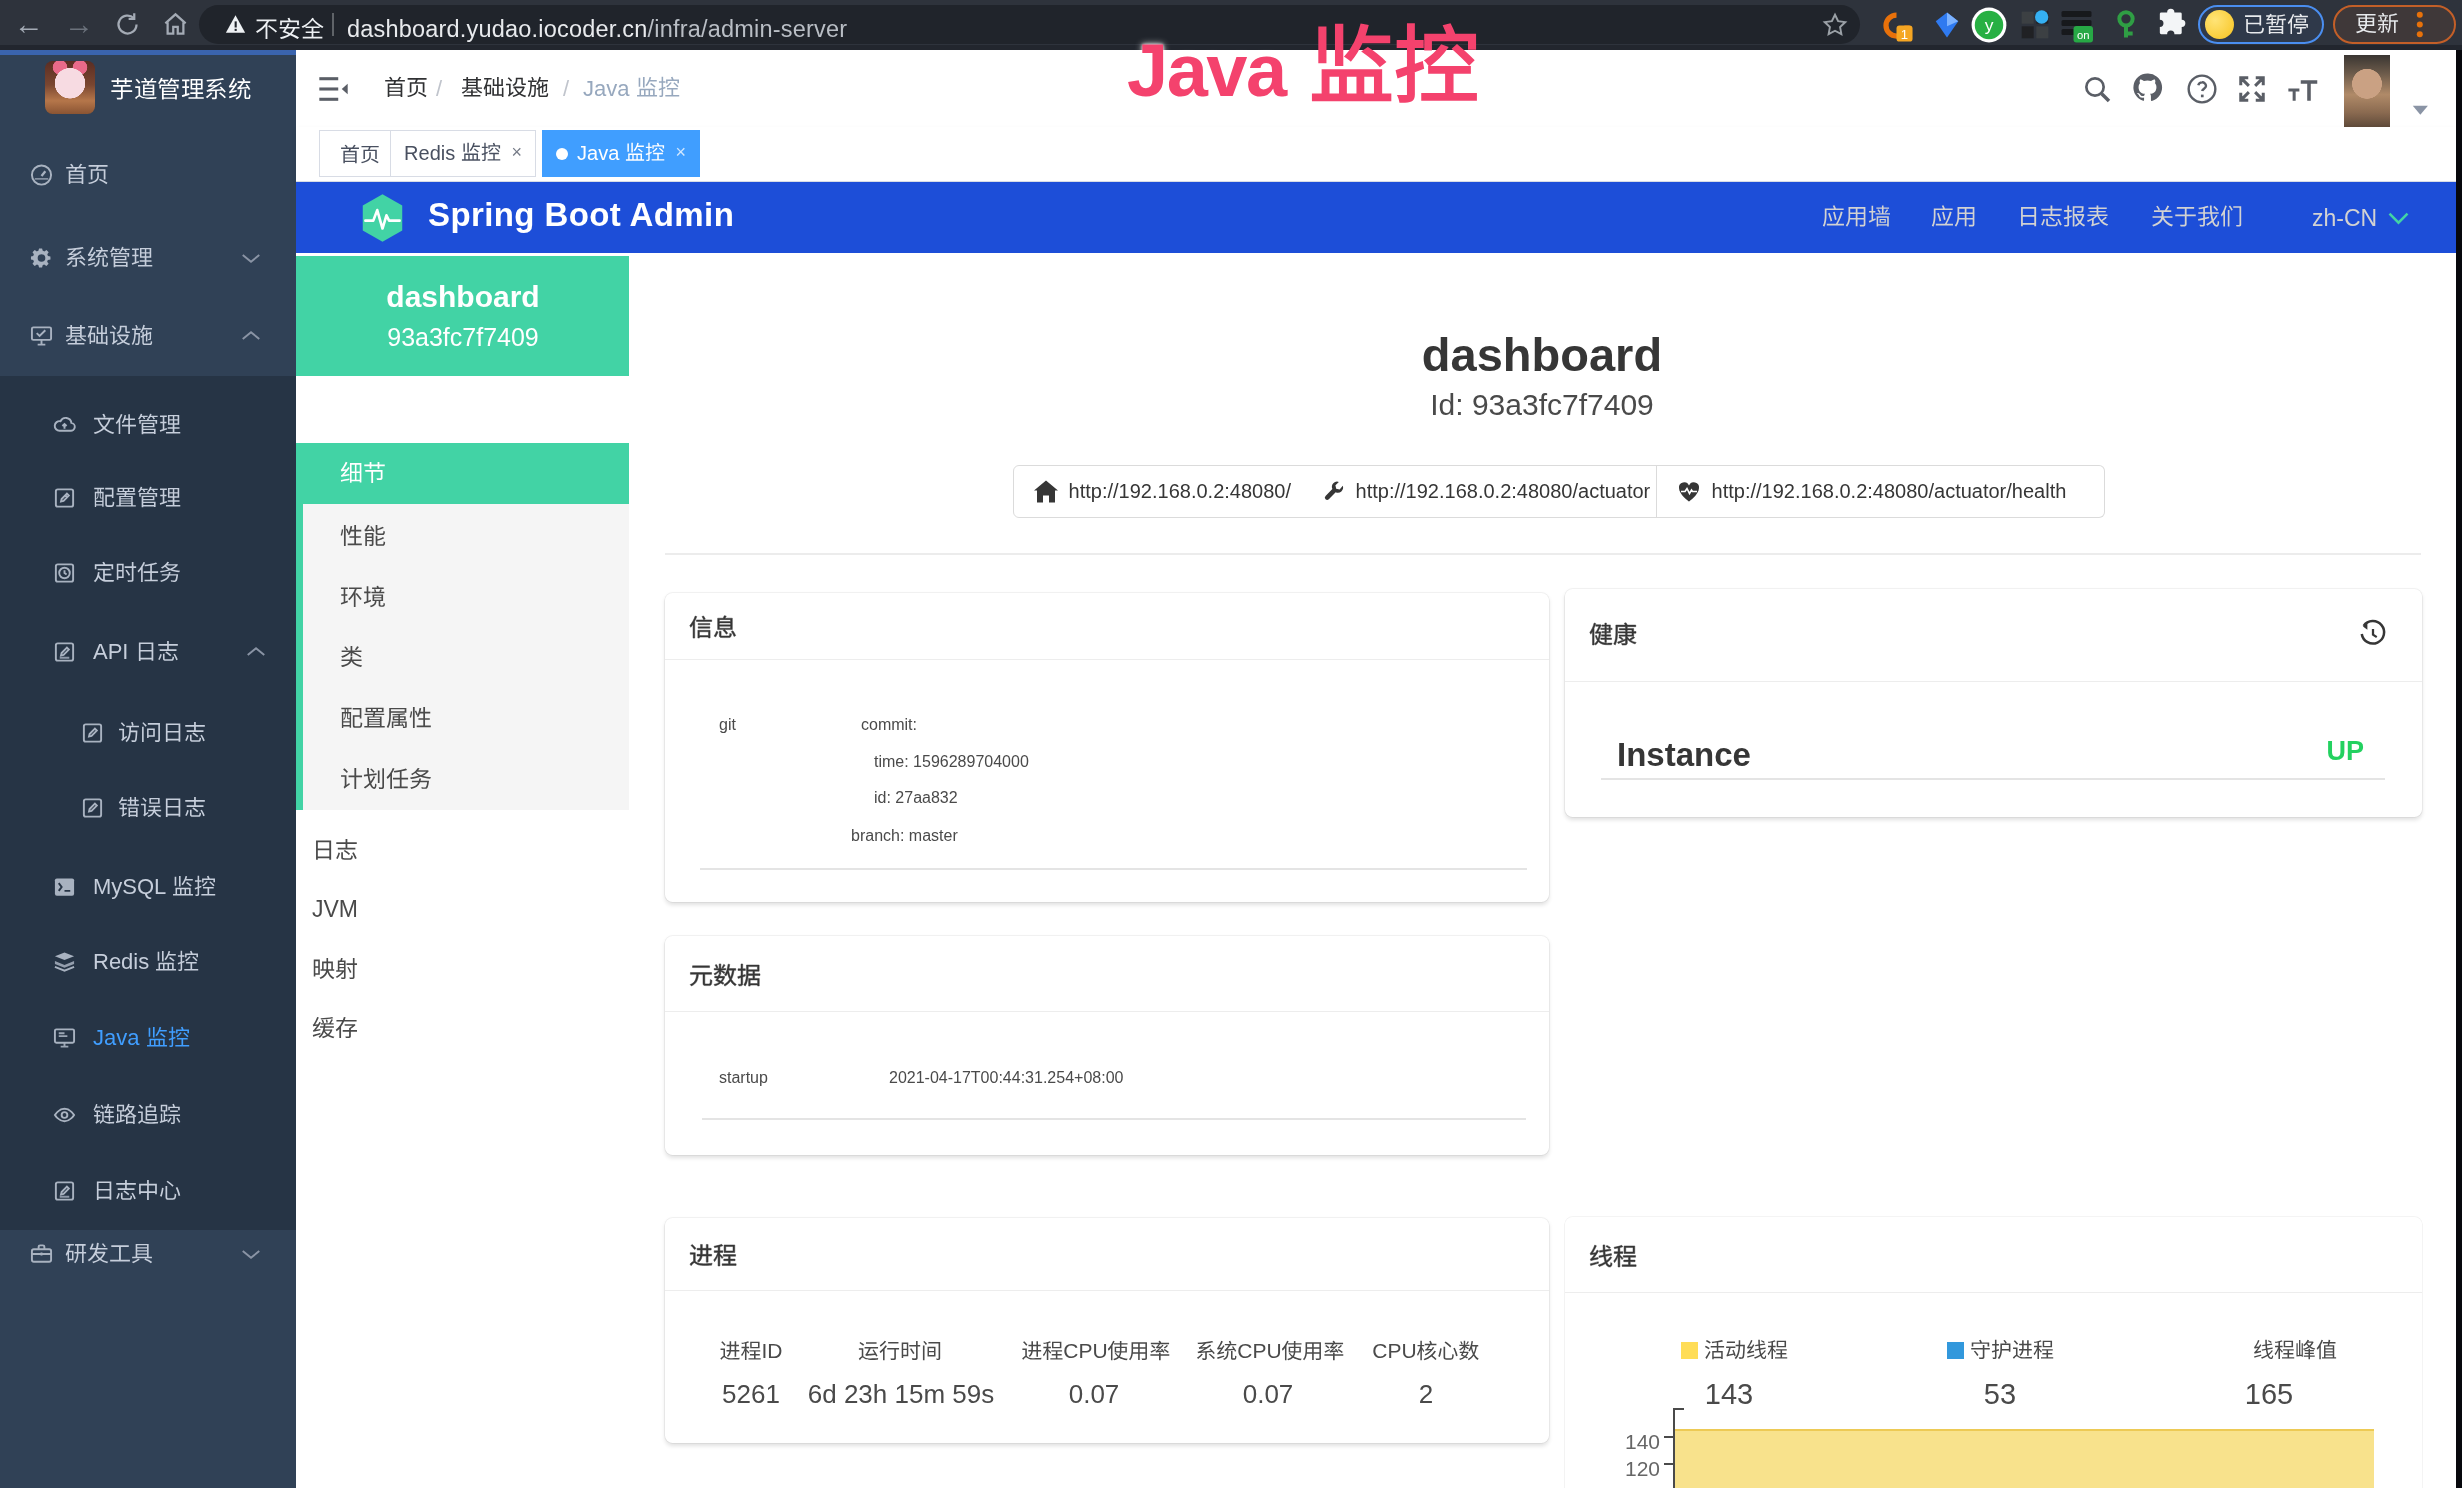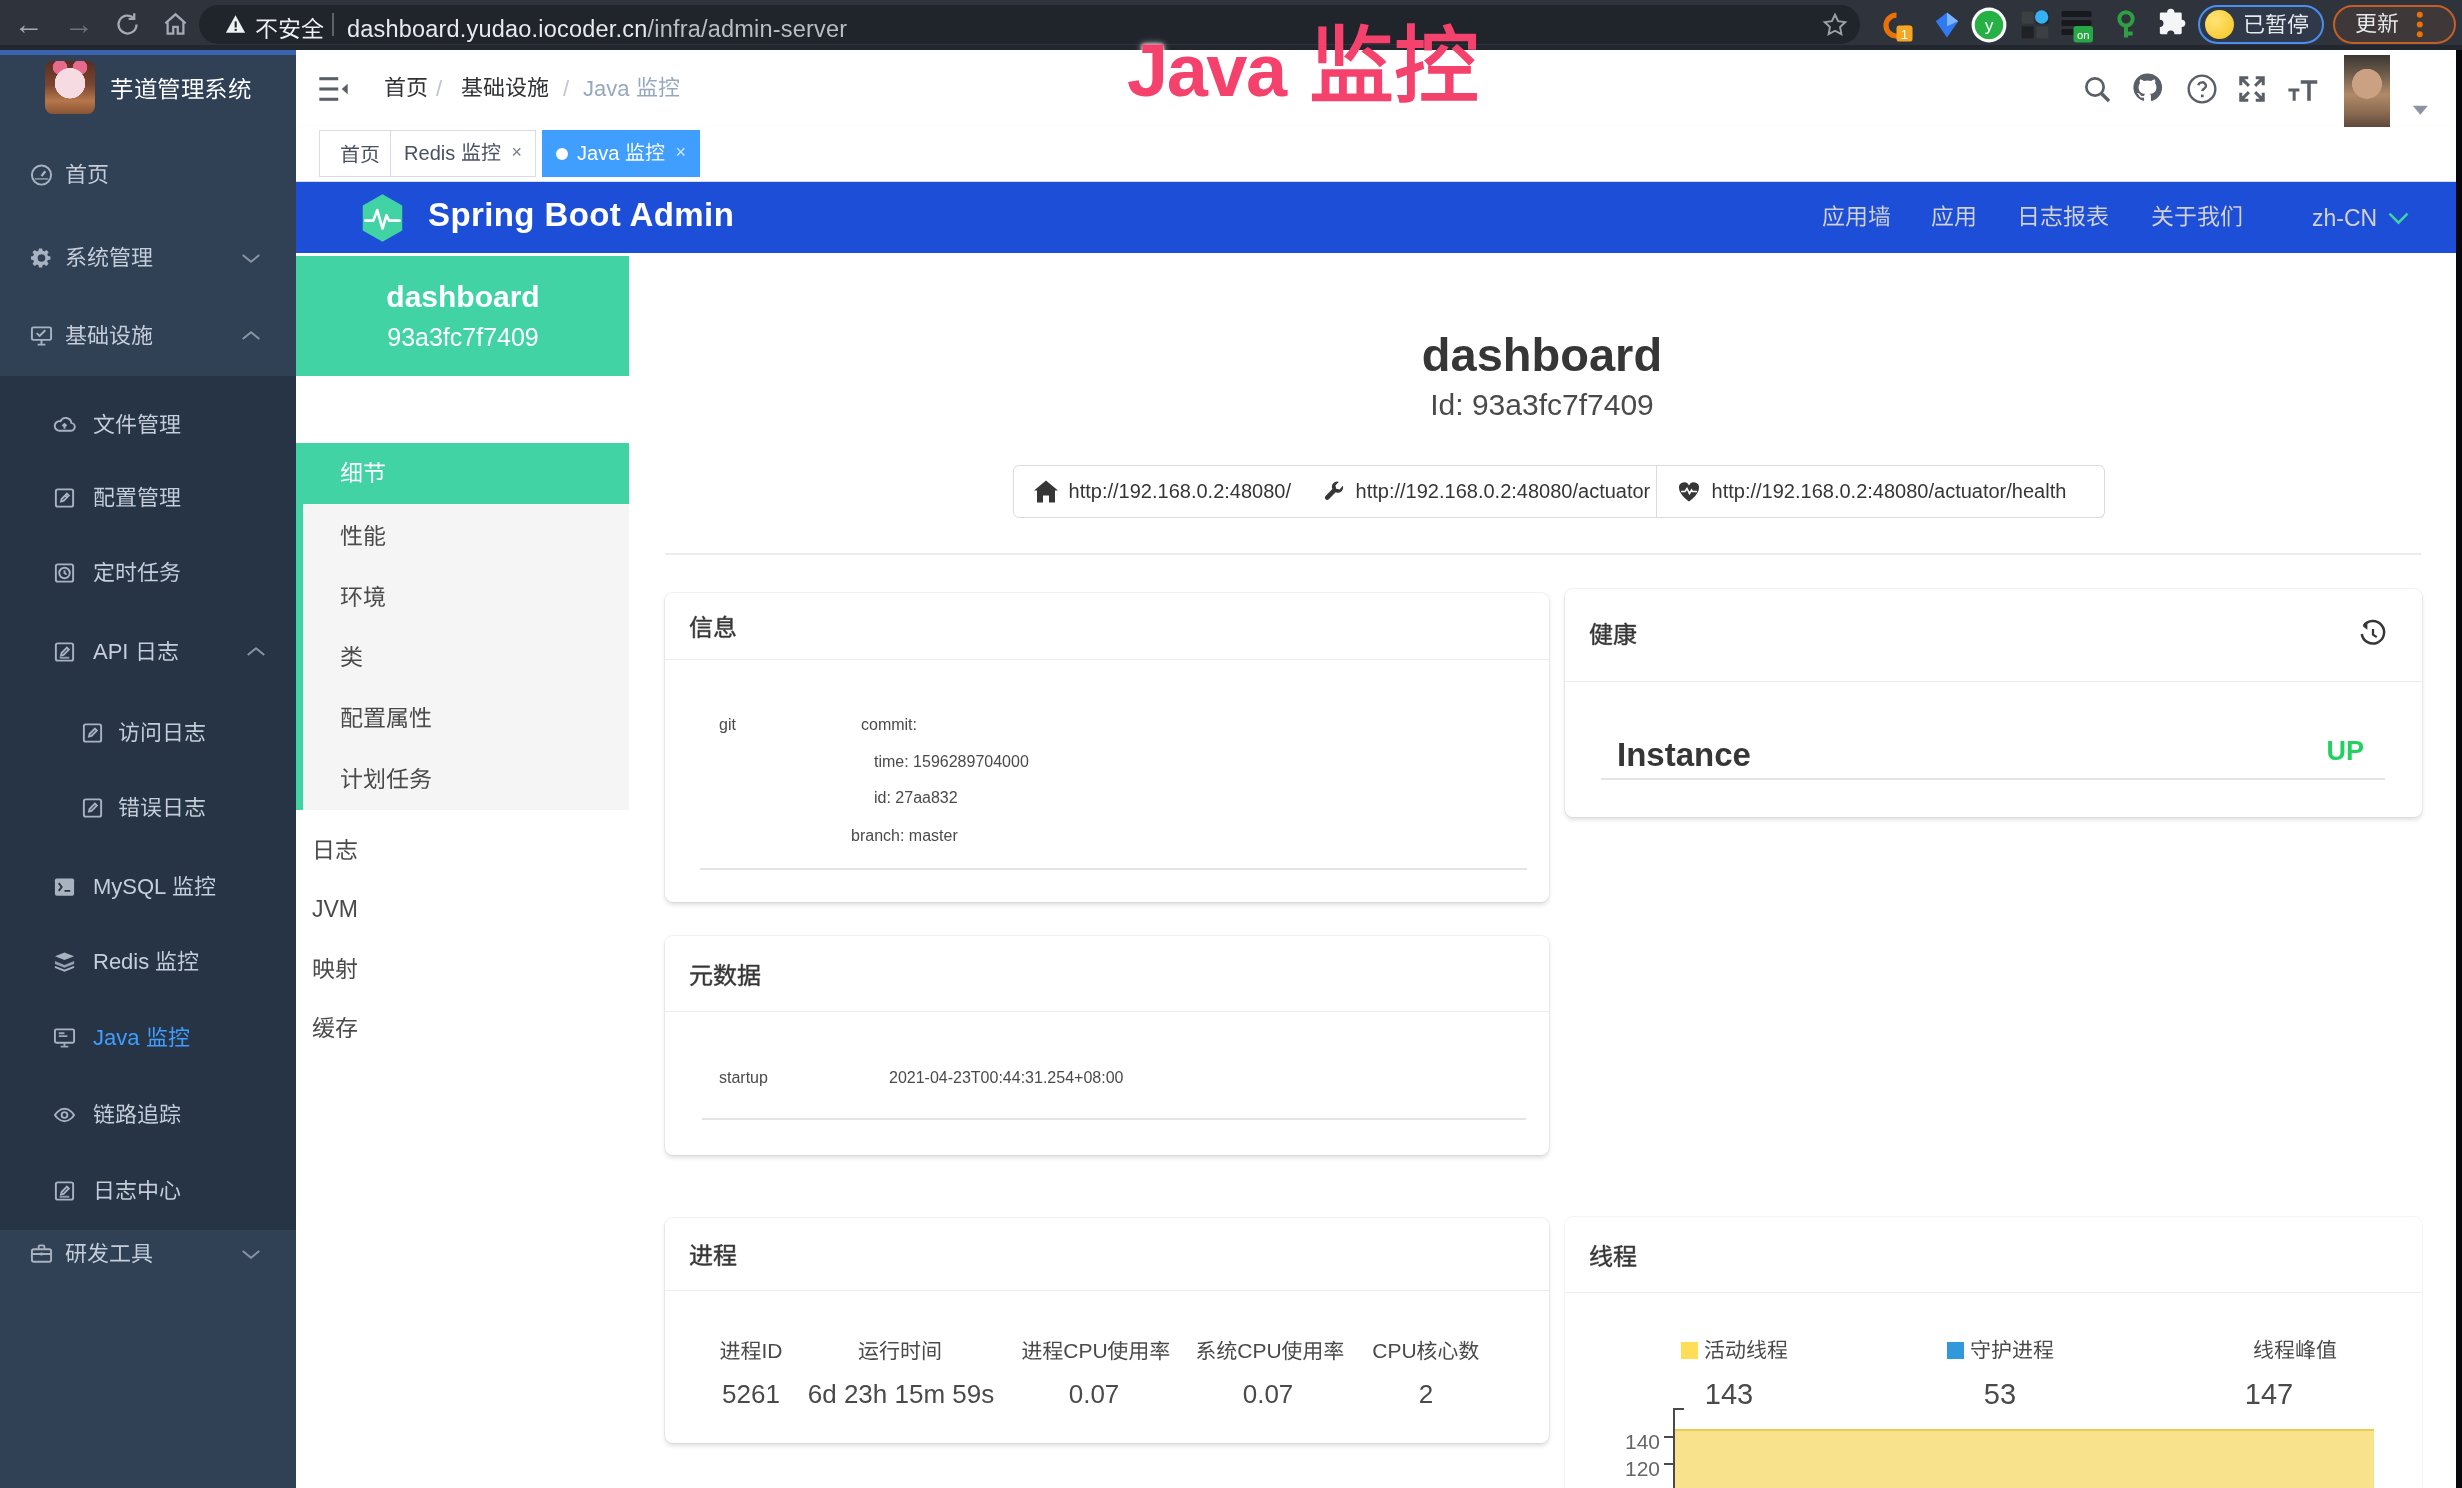--- a/index.html
+++ b/index.html
@@ -760,21 +760,21 @@
     <div class="chead" style="height:76px">
         <span class="ht b" style="top:26px"><svg class="k" viewBox="0 0 1000 1000">
             <use href="#u5143"></use>
           </svg><svg class="k" viewBox="0 0 1000 1000">
             <use href="#u6570"></use>
           </svg><svg class="k" viewBox="0 0 1000 1000">
             <use href="#u636e"></use>
           </svg></span>
       </div>
     <div class="ctx" style="left:54px;top:133px">startup</div>
-    <div class="ctx" style="left:224px;top:133px">2021-04-23T00:44:31.254+08:00</div>
+    <div class="ctx" style="left:224px;top:133px">2021-04-17T00:44:31.254+08:00</div>
     <div class="rline" style="left:37px;top:182px;width:824px"></div>
   </div>
 
   <div class="card" style="left:36px;top:965px;width:884px;height:225px">
     <div class="chead" style="height:73px">
         <span class="ht b" style="top:24px"><svg class="k" viewBox="0 0 1000 1000">
             <use href="#u8fdb"></use>
           </svg><svg class="k" viewBox="0 0 1000 1000">
             <use href="#u7a0b"></use>
           </svg></span>
@@ -859,21 +859,21 @@
           <use href="#u7ebf"></use>
         </svg><svg class="k" viewBox="0 0 1000 1000">
           <use href="#u7a0b"></use>
         </svg><svg class="k" viewBox="0 0 1000 1000">
           <use href="#u5cf0"></use>
         </svg><svg class="k" viewBox="0 0 1000 1000">
           <use href="#u503c"></use>
         </svg></div>
     <div class="lnum" style="left:164px;top:161px">143</div>
     <div class="lnum" style="left:435px;top:161px">53</div>
-    <div class="lnum" style="left:704px;top:161px">147</div>
+    <div class="lnum" style="left:704px;top:161px">165</div>
     <div class="axlab" style="left:49px;top:213px">140</div>
     <div class="axlab" style="left:49px;top:240px">120</div>
     <div class="axlab" style="left:49px;top:266px">100</div>
     <div class="abs" style="left:108px;top:191px;width:1.5px;height:80px;background:#4a4a4a"></div>
     <div class="abs" style="left:108px;top:191px;width:10.6px;height:1.5px;background:#4a4a4a"></div>
     <div class="abs" style="left:99px;top:219px;width:9px;height:1.5px;background:#4a4a4a"></div>
     <div class="abs" style="left:99px;top:246px;width:9px;height:1.5px;background:#4a4a4a"></div>
     <div class="abs" style="left:110px;top:212px;width:699px;height:60px;background:#f8e28c;border-top:2.3px solid #edca55"></div>
   </div>
 </div>

